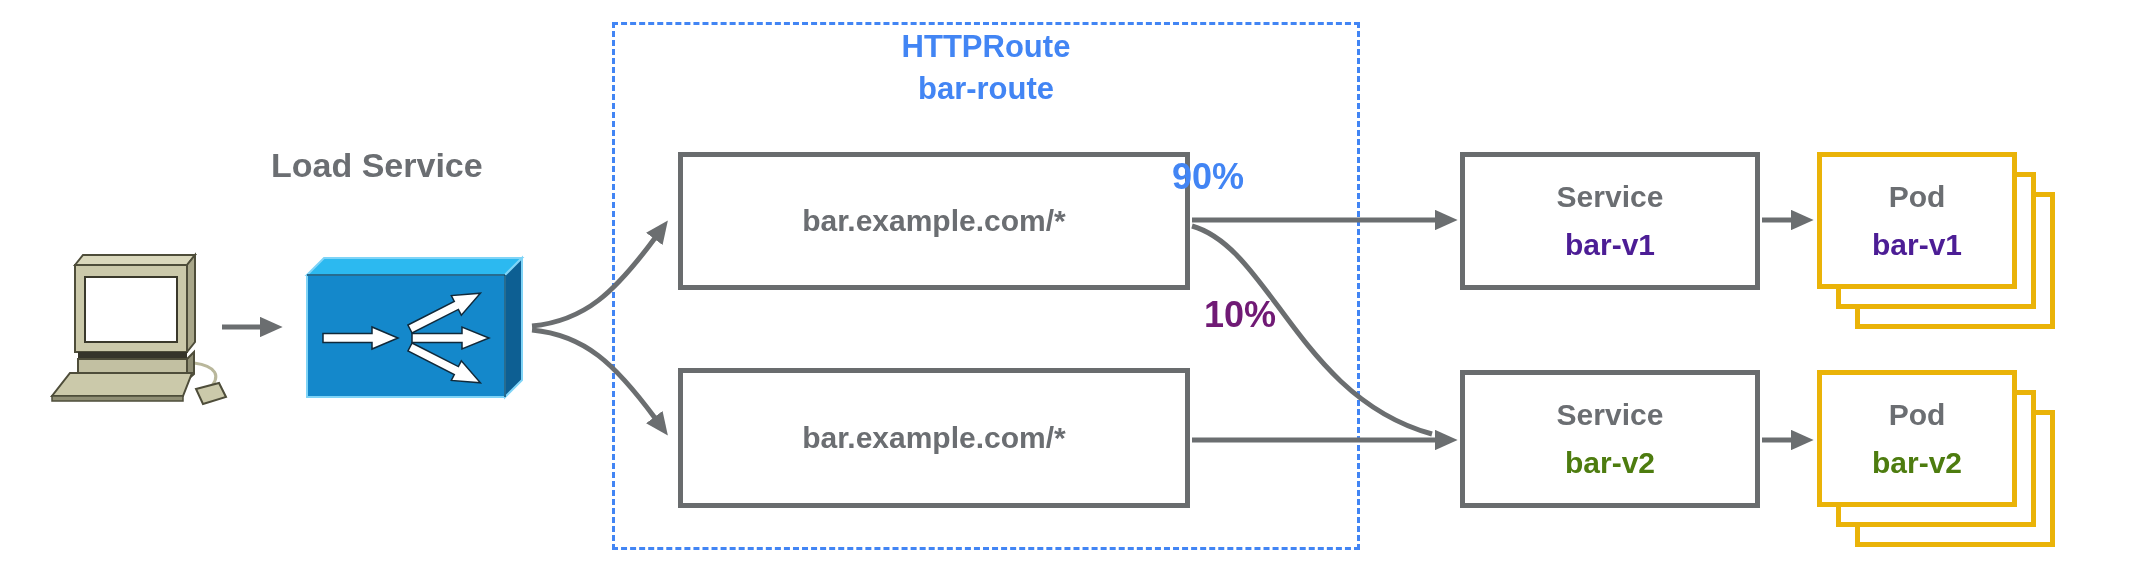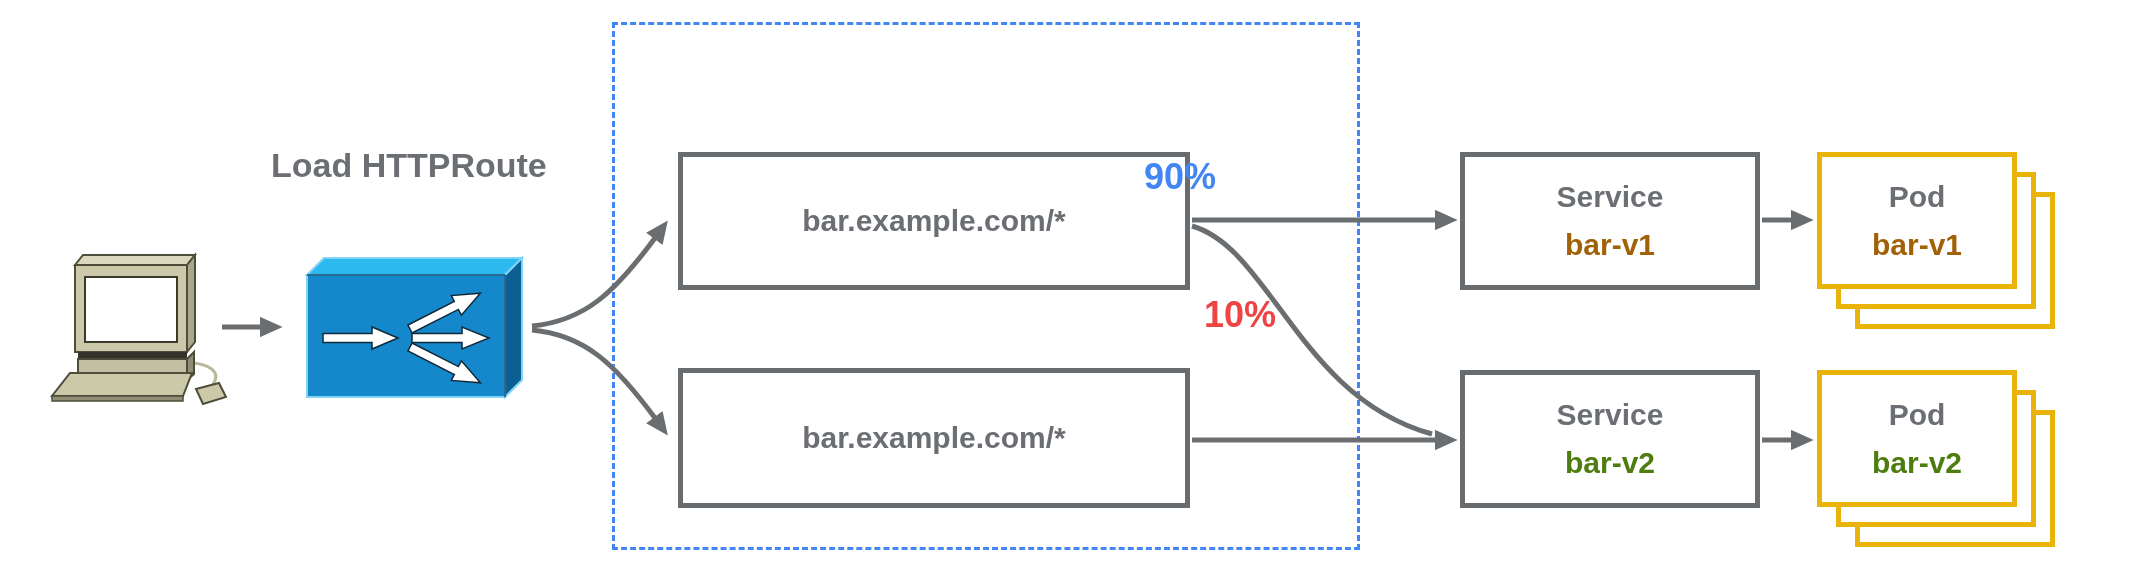--- a/index.html
+++ b/index.html
@@ -28,23 +28,23 @@
   .gbox{
     border:5px solid #696C6E;background:#ffffff;box-sizing:border-box;
     display:flex;flex-direction:column;align-items:center;justify-content:center;
     color:#6B6E72;font-size:30px;line-height:48px;text-align:center;
   }
   .rule1{left:678px;top:152px;width:512px;height:138px;}
   .rule2{left:678px;top:368px;width:512px;height:140px;}
   .svc1{left:1460px;top:152px;width:300px;height:138px;}
   .svc2{left:1460px;top:370px;width:300px;height:138px;}
   .weight{font-size:36px;white-space:nowrap;}
-  .w90{left:1144px;top:156px;color:#4285F4;}
-  .w10{left:1204px;top:294px;color:#ef4444;}
-  .blue{color:#a16207;}
+  .w90{left:1172px;top:156px;color:#4285F4;}
+  .w10{left:1204px;top:294px;color:#701a75;}
+  .blue{color:#4c1d95;}
   .green{color:#4d7c0f;}
   .pod-stack{position:absolute;width:299px;height:185px;}
   .pv1{left:1817px;top:152px;}
   .pv2{left:1817px;top:370px;}
   .sheet{
     position:absolute;width:200px;height:137px;background:#ffffff;
     border:5px solid #eab308;box-sizing:border-box;
   }
   .s3{left:38px;top:40px;}
   .s2{left:19px;top:20px;}
@@ -66,37 +66,41 @@
     <rect x="33" y="17" width="112" height="87" fill="#CBC9AA" stroke="#4E4D3A" stroke-width="2"></rect>
     <rect x="43" y="29" width="92" height="65" fill="#ffffff" stroke="#3A392B" stroke-width="2"></rect>
     <rect x="36" y="104" width="109" height="7" fill="#35342A"></rect>
     <polygon points="145,111 152,104 152,126 145,132" fill="#8F8E74" stroke="#4E4D3A" stroke-width="2"></polygon>
     <rect x="36" y="111" width="109" height="21" fill="#C2C0A2" stroke="#4E4D3A" stroke-width="2"></rect>
     <polygon points="28,125 150,125 141,148 10,148" fill="#CBC9AA" stroke="#4E4D3A" stroke-width="2"></polygon>
     <polygon points="10,148 141,148 141,153 10,153" fill="#8F8E74" stroke="#4E4D3A" stroke-width="1.5"></polygon>
     <polygon points="154,141 177,135 184,149 161,156" fill="#CBC9AA" stroke="#4E4D3A" stroke-width="2"></polygon>
   </svg>
 
-  <div class="abs lb-label">Load HTTPRoute</div>
+  <div class="abs lb-label">Load Service</div>
 
   <svg class="abs" style="left:285px;top:253px" width="245" height="150" viewBox="0 0 245 150">
     <polygon points="22,22 39,5 237,5 220,22" fill="#2CB9F0" stroke="#7FD4F7" stroke-width="2"></polygon>
     <polygon points="220,22 237,5 237,127 220,144" fill="#0D5F93" stroke="#7FD4F7" stroke-width="2"></polygon>
     <rect x="22" y="22" width="198" height="122" fill="#1488CB" stroke="#7FD4F7" stroke-width="2"></rect>
     <line x1="22" y1="22" x2="220" y2="22" stroke="#0A4A6E" stroke-width="1.5"></line>
     <line x1="220" y1="22" x2="220" y2="144" stroke="#0A4A6E" stroke-width="1.5"></line>
     <g fill="#ffffff" stroke="#10293A" stroke-width="1.5">
       <path transform="translate(38,85)" d="M0,-4.5 L49,-4.5 L49,-11 L75,0 L49,11 L49,4.5 L0,4.5 Z"></path>
       <path transform="translate(127,85)" d="M0,-4.5 L50,-4.5 L50,-11 L77,0 L50,11 L50,4.5 L0,4.5 Z"></path>
       <path transform="translate(125,76) rotate(-27)" d="M0,-4.5 L52,-4.5 L52,-11 L79,0 L52,11 L52,4.5 L0,4.5 Z"></path>
       <path transform="translate(125,94) rotate(27)" d="M0,-4.5 L52,-4.5 L52,-11 L79,0 L52,11 L52,4.5 L0,4.5 Z"></path>
     </g>
   </svg>
 
   <div class="abs dashed-box"></div>
+  <div class="abs route-title">
+    <span>HTTPRoute</span>
+    <span>bar-route</span>
+  </div>
 
   <div class="abs gbox rule1">
     <span>bar.example.com/*</span>
   </div>
   <div class="abs gbox rule2">
     <span>bar.example.com/*</span>
   </div>
 
   <div class="abs weight w90">90%</div>
   <div class="abs weight w10">10%</div>

